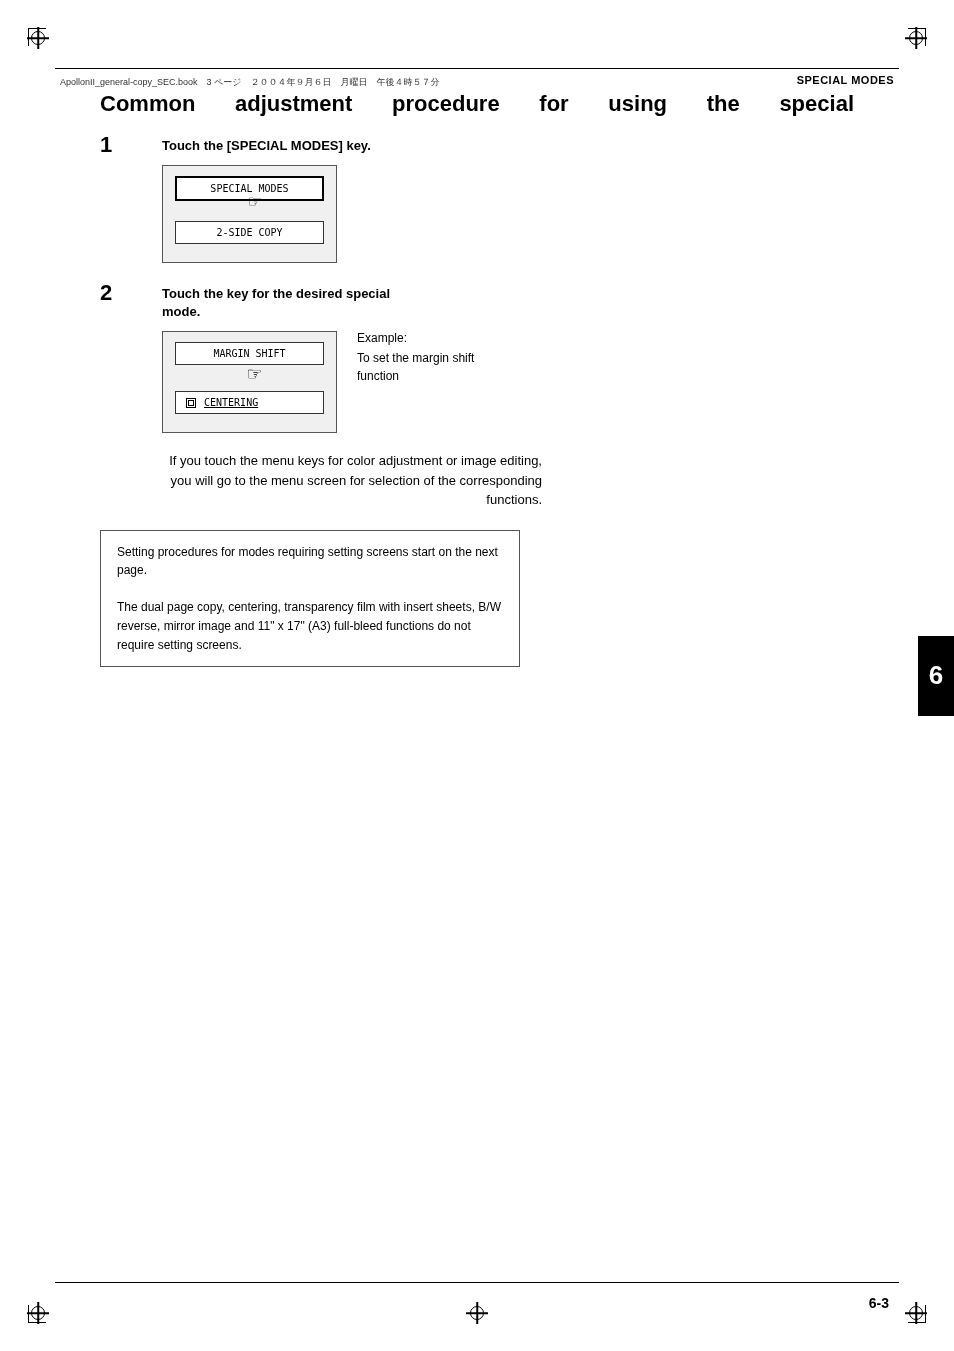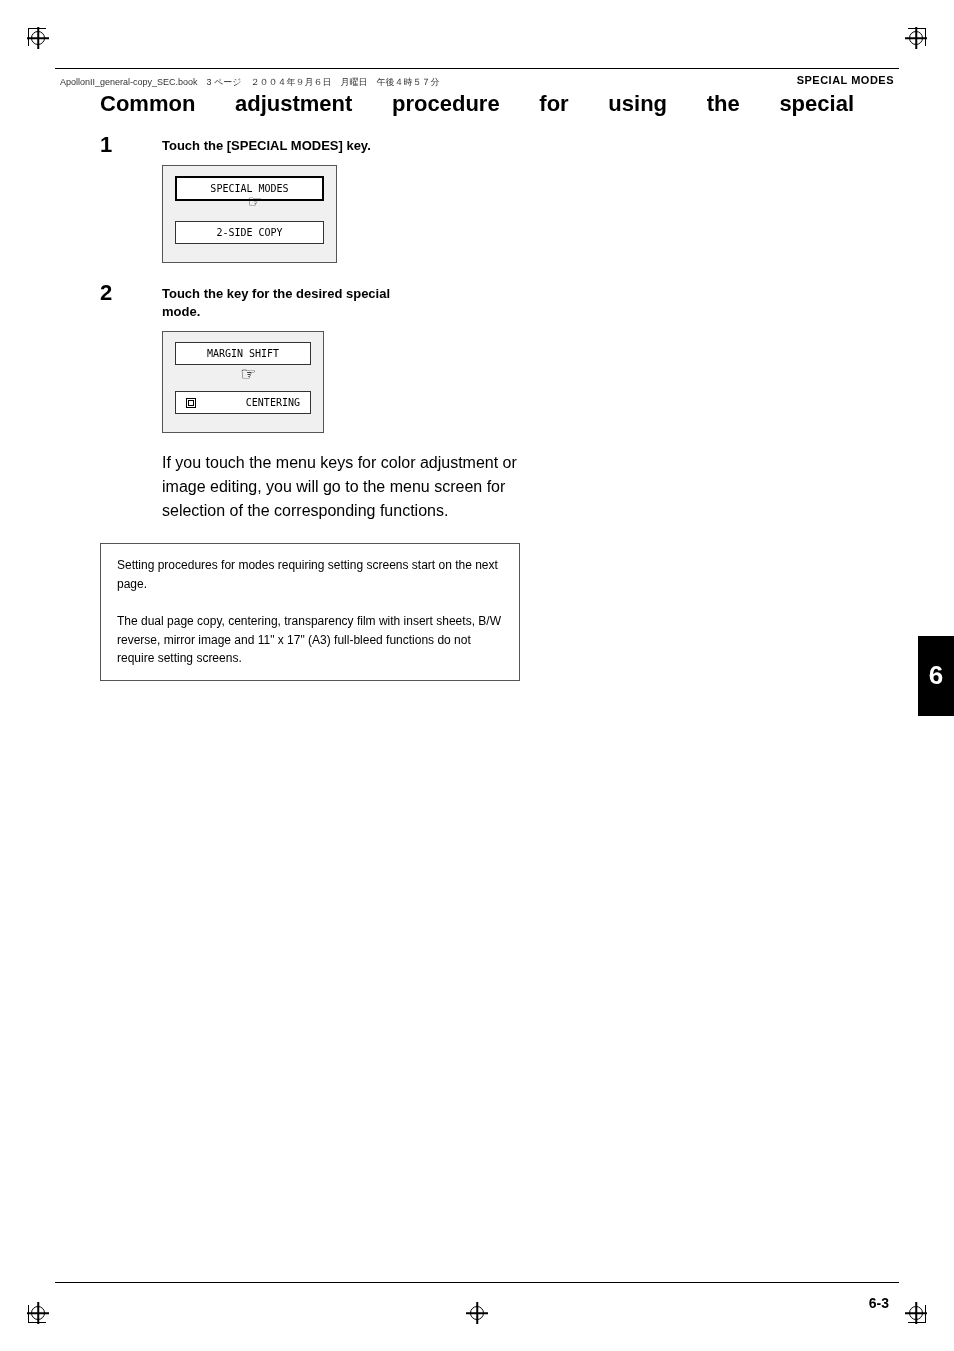--- a/index.html
+++ b/index.html
@@ -233,24 +233,25 @@
       margin-bottom: 4px;
     }
 
     .example-desc {
       font-size: 12px;
       line-height: 1.5;
     }
 
     
     .body-note {
-      font-size: 16px;
+      font-size: 13px;
       line-height: 1.5;
       margin-top: 14px;
       max-width: 380px;
+      text-align: right;
     }
 
     
     .info-box {
       border: 1.5px solid #555;
       padding: 12px 16px;
       margin-top: 20px;
       font-size: 12px;
       line-height: 1.55;
       max-width: 420px;
@@ -348,36 +349,40 @@
     </div>
   </div>
 
   <div class="step" style="margin-top:10px;">
     <div class="step-number">2</div>
     <div class="step-content">
       <div class="step-instruction">Touch  the  key  for  the  desired  special<br>mode.</div>
       <div class="step2-layout">
 
         <div class="step2-panel-area">
-          <div class="ui-panel" style="width:162px;">
+          <div class="ui-panel" style="width:175px;">
             <div class="ui-button">
               <span>MARGIN SHIFT</span>
             </div>
             <div style="height:10px; position:relative;">
 
               <div style="position:absolute; bottom:-4px; left:48%; font-size:18px;">☞</div>
             </div>
             <div style="height:10px;"></div>
-            <div class="ui-button" style="display:flex;align-items:center;justify-content:space-between;gap:4px;">
+            <div class="ui-button" style="display:flex;align-items:center;justify-content:flex-start;gap:4px;text-decoration:underline;">
               <span class="small-icon"></span>
               <span>CENTERING</span>
             </div>
           </div>
         </div>
 
+        <div class="step2-text-area">
+          <div class="example-label">Example:</div>
+          <div class="example-desc">To set the margin shift<br>function</div>
+        </div>
       </div>
 
       <div class="body-note">If you touch the menu keys for color adjustment or image editing, you will go to the menu screen for selection of the corresponding functions.</div>
     </div>
   </div>
 
   <div class="info-box">
     <div>Setting procedures for modes requiring setting screens start on the next page.</div>
     <br>
     <div>The dual page copy, centering, transparency film with insert sheets, B/W reverse, mirror image and 11" x 17" (A3) full-bleed functions do not require setting screens.</div>

